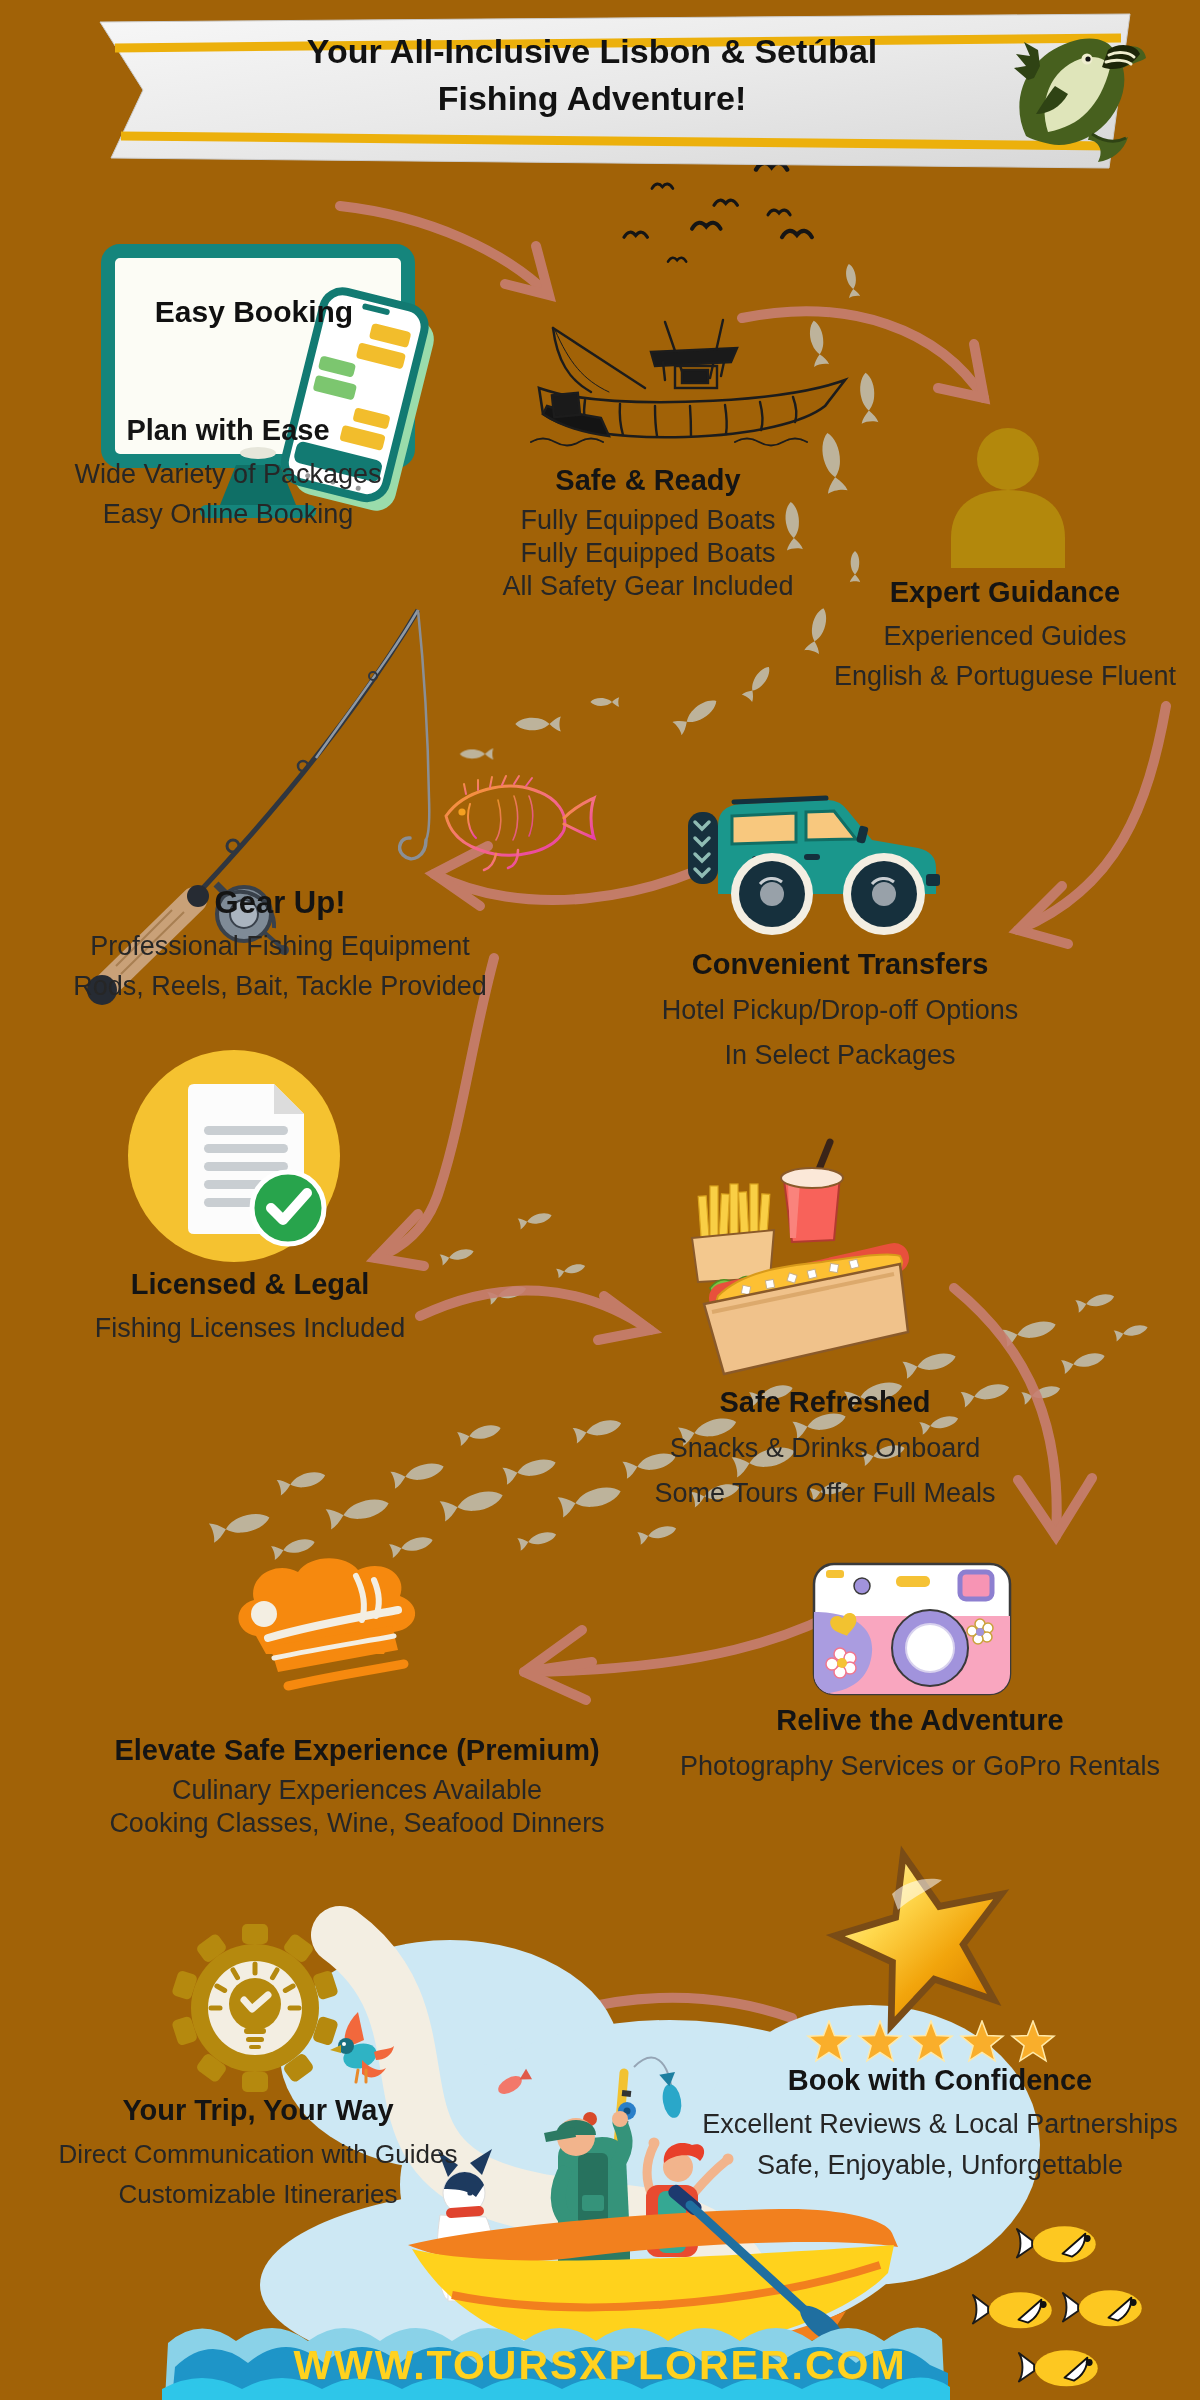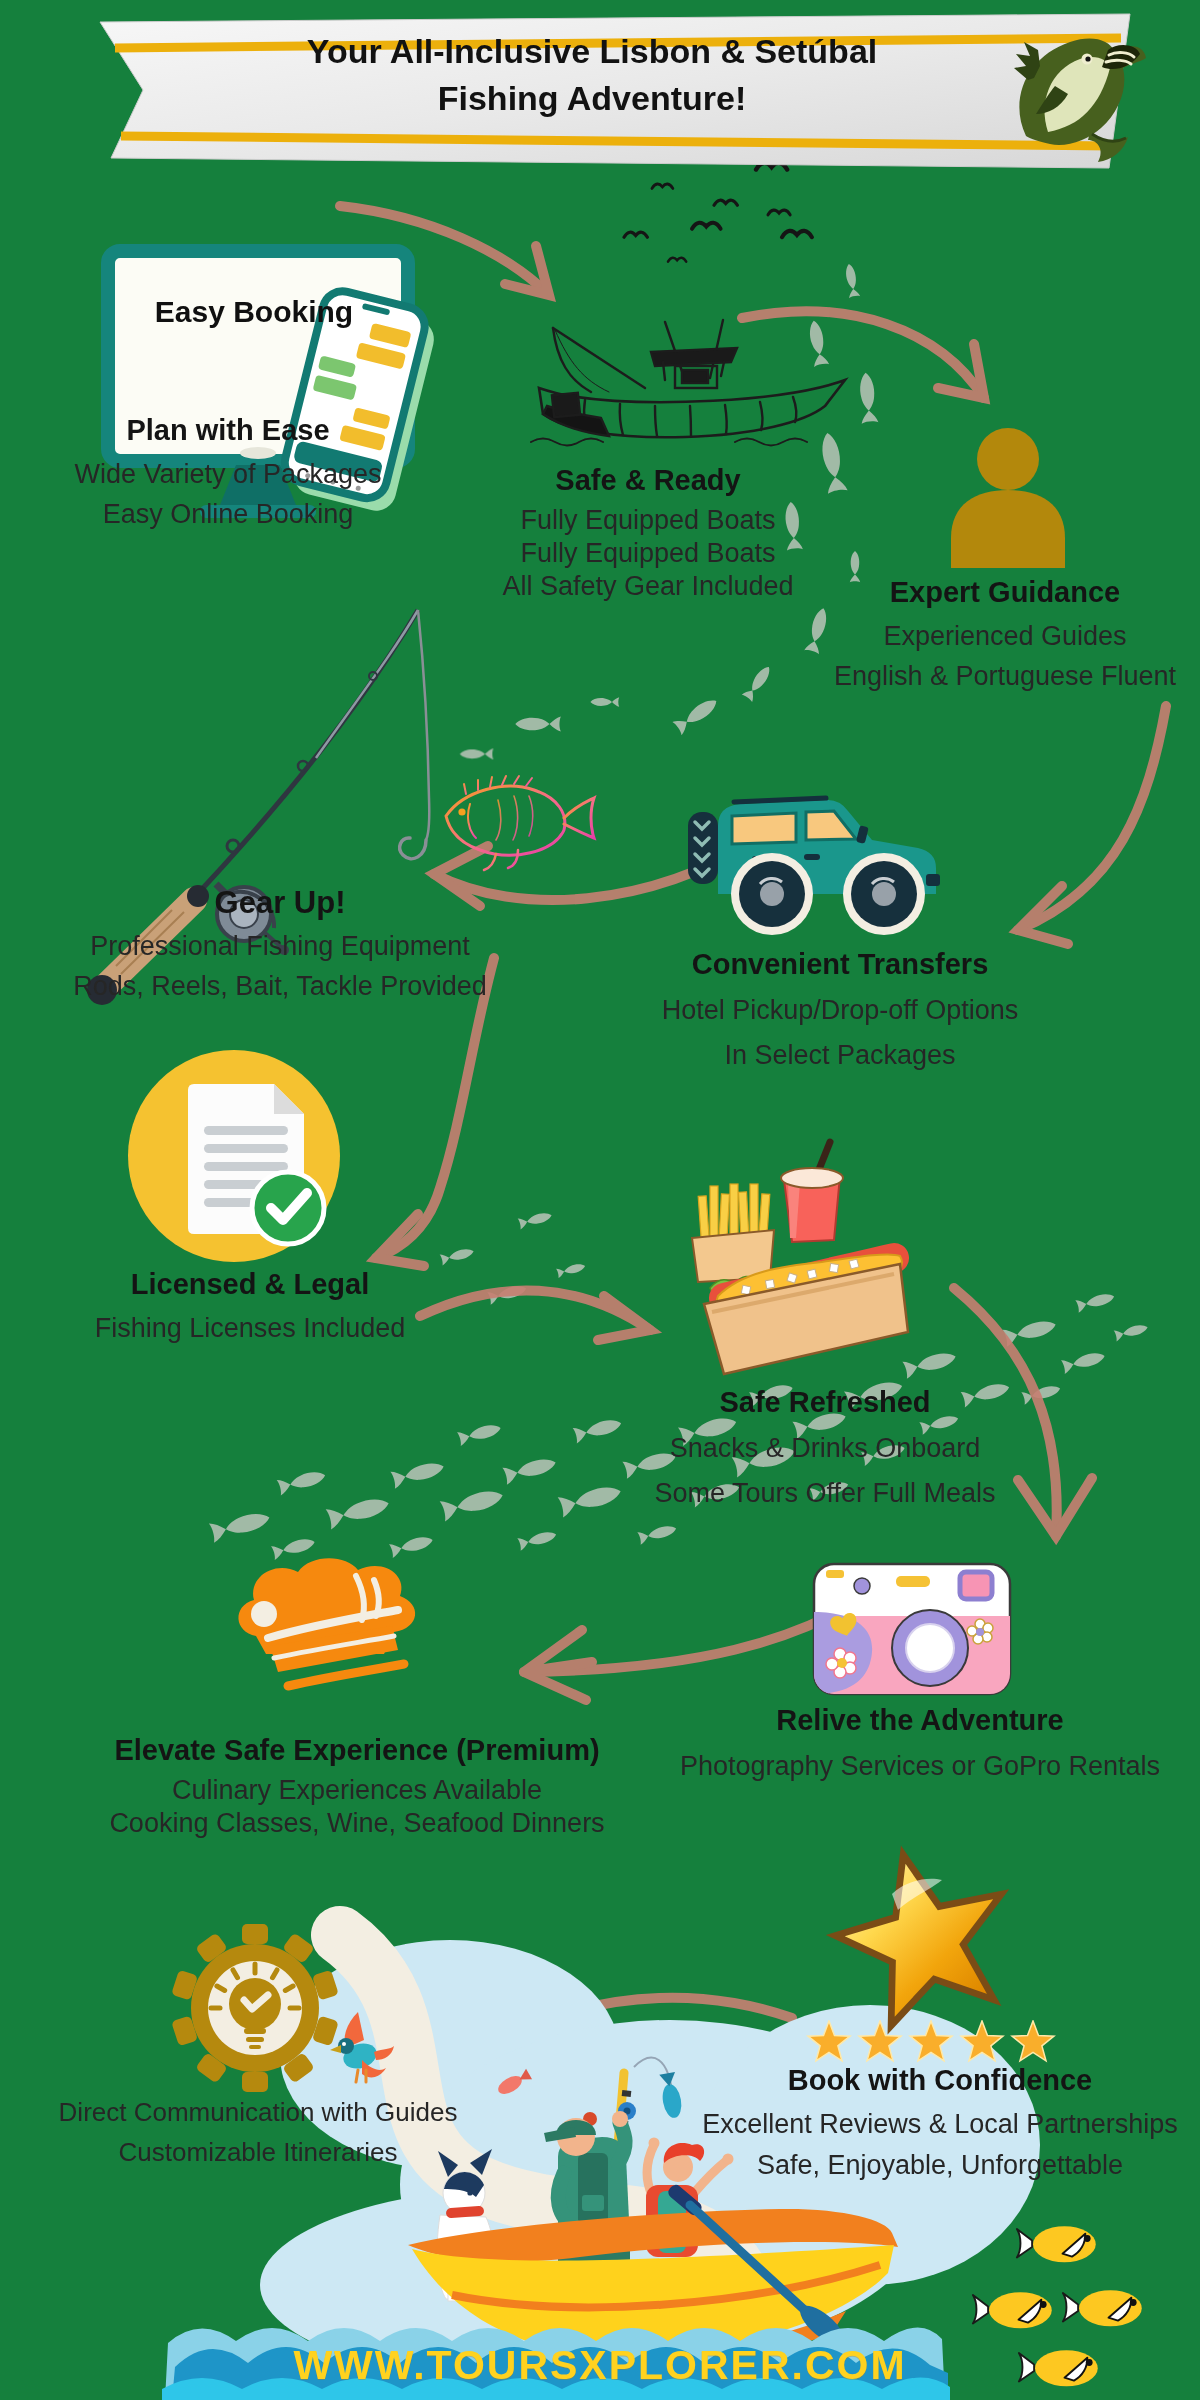--- a/index.html
+++ b/index.html
@@ -1,16 +1,16 @@
 <!DOCTYPE html>
 <html><head>
 <meta charset="utf-8">
 <style>
   html,body{margin:0;padding:0;background:#e8e4d8;}
-  .page{position:relative;width:1200px;height:2400px;background:#15803d;overflow:hidden;
+  .page{position:relative;width:1200px;height:2400px;background:#a16207;overflow:hidden;
         font-family:"Liberation Sans","DejaVu Sans",sans-serif;}
   .abs{position:absolute;overflow:visible;}
   .tb{position:absolute;transform:translateX(-50%);text-align:center;}
   .tb .t{font-size:29px;font-weight:700;line-height:37px;margin:0 0 5px;color:#141414;}
   .tb .l{font-size:27px;font-weight:400;line-height:40px;margin:0;color:#262626;}
   .tb.tight .l{line-height:33px;}
   .tb.roomy .l{line-height:45px;}
   .tb.big .t{font-size:31px;}
   .tb.gap .l:first-of-type{margin-top:12px;}
   .tb.small .l{font-size:26px;}
@@ -530,20 +530,21 @@
   <ellipse cx="32" cy="46" rx="17" ry="12" fill="#2fb3c4" transform="rotate(-18 32 46)"></ellipse>
   <circle cx="18" cy="36" r="8" fill="#1a6f7e"></circle>
   <circle cx="16" cy="34" r="2" fill="#ffffff"></circle>
   <polygon points="2,40 13,35 13,43" fill="#c8a018"></polygon>
   <path d="M34,50 C44,60 52,62 58,58 C52,68 42,70 34,64 Z" fill="#f2683c"></path>
   <path d="M46,42 C56,38 62,40 66,36 C64,46 56,50 48,50 Z" fill="#f2683c"></path>
   <path d="M30,60 L28,72 M38,60 L38,72" stroke="#e88a2a" stroke-width="3" stroke-linecap="round"></path>
 </svg>
 
 <div class="tb small" style="left:258px;top:2092px;width:480px">
+  <div class="t">Your Trip, Your Way</div>
   <div class="l">Direct Communication with Guides</div>
   <div class="l">Customizable Itineraries</div>
 </div>
 
 <svg class="abs" style="left:830px;top:1842px" width="190" height="195" viewBox="0 0 190 195">
   <defs>
     <linearGradient id="bigstar" x1="0" y1="0" x2="0.6" y2="1">
       <stop offset="0" stop-color="#fff6c8"></stop>
           <stop offset="0.4" stop-color="#ffd84d"></stop>
       <stop offset="0.75" stop-color="#f2a50c"></stop>

